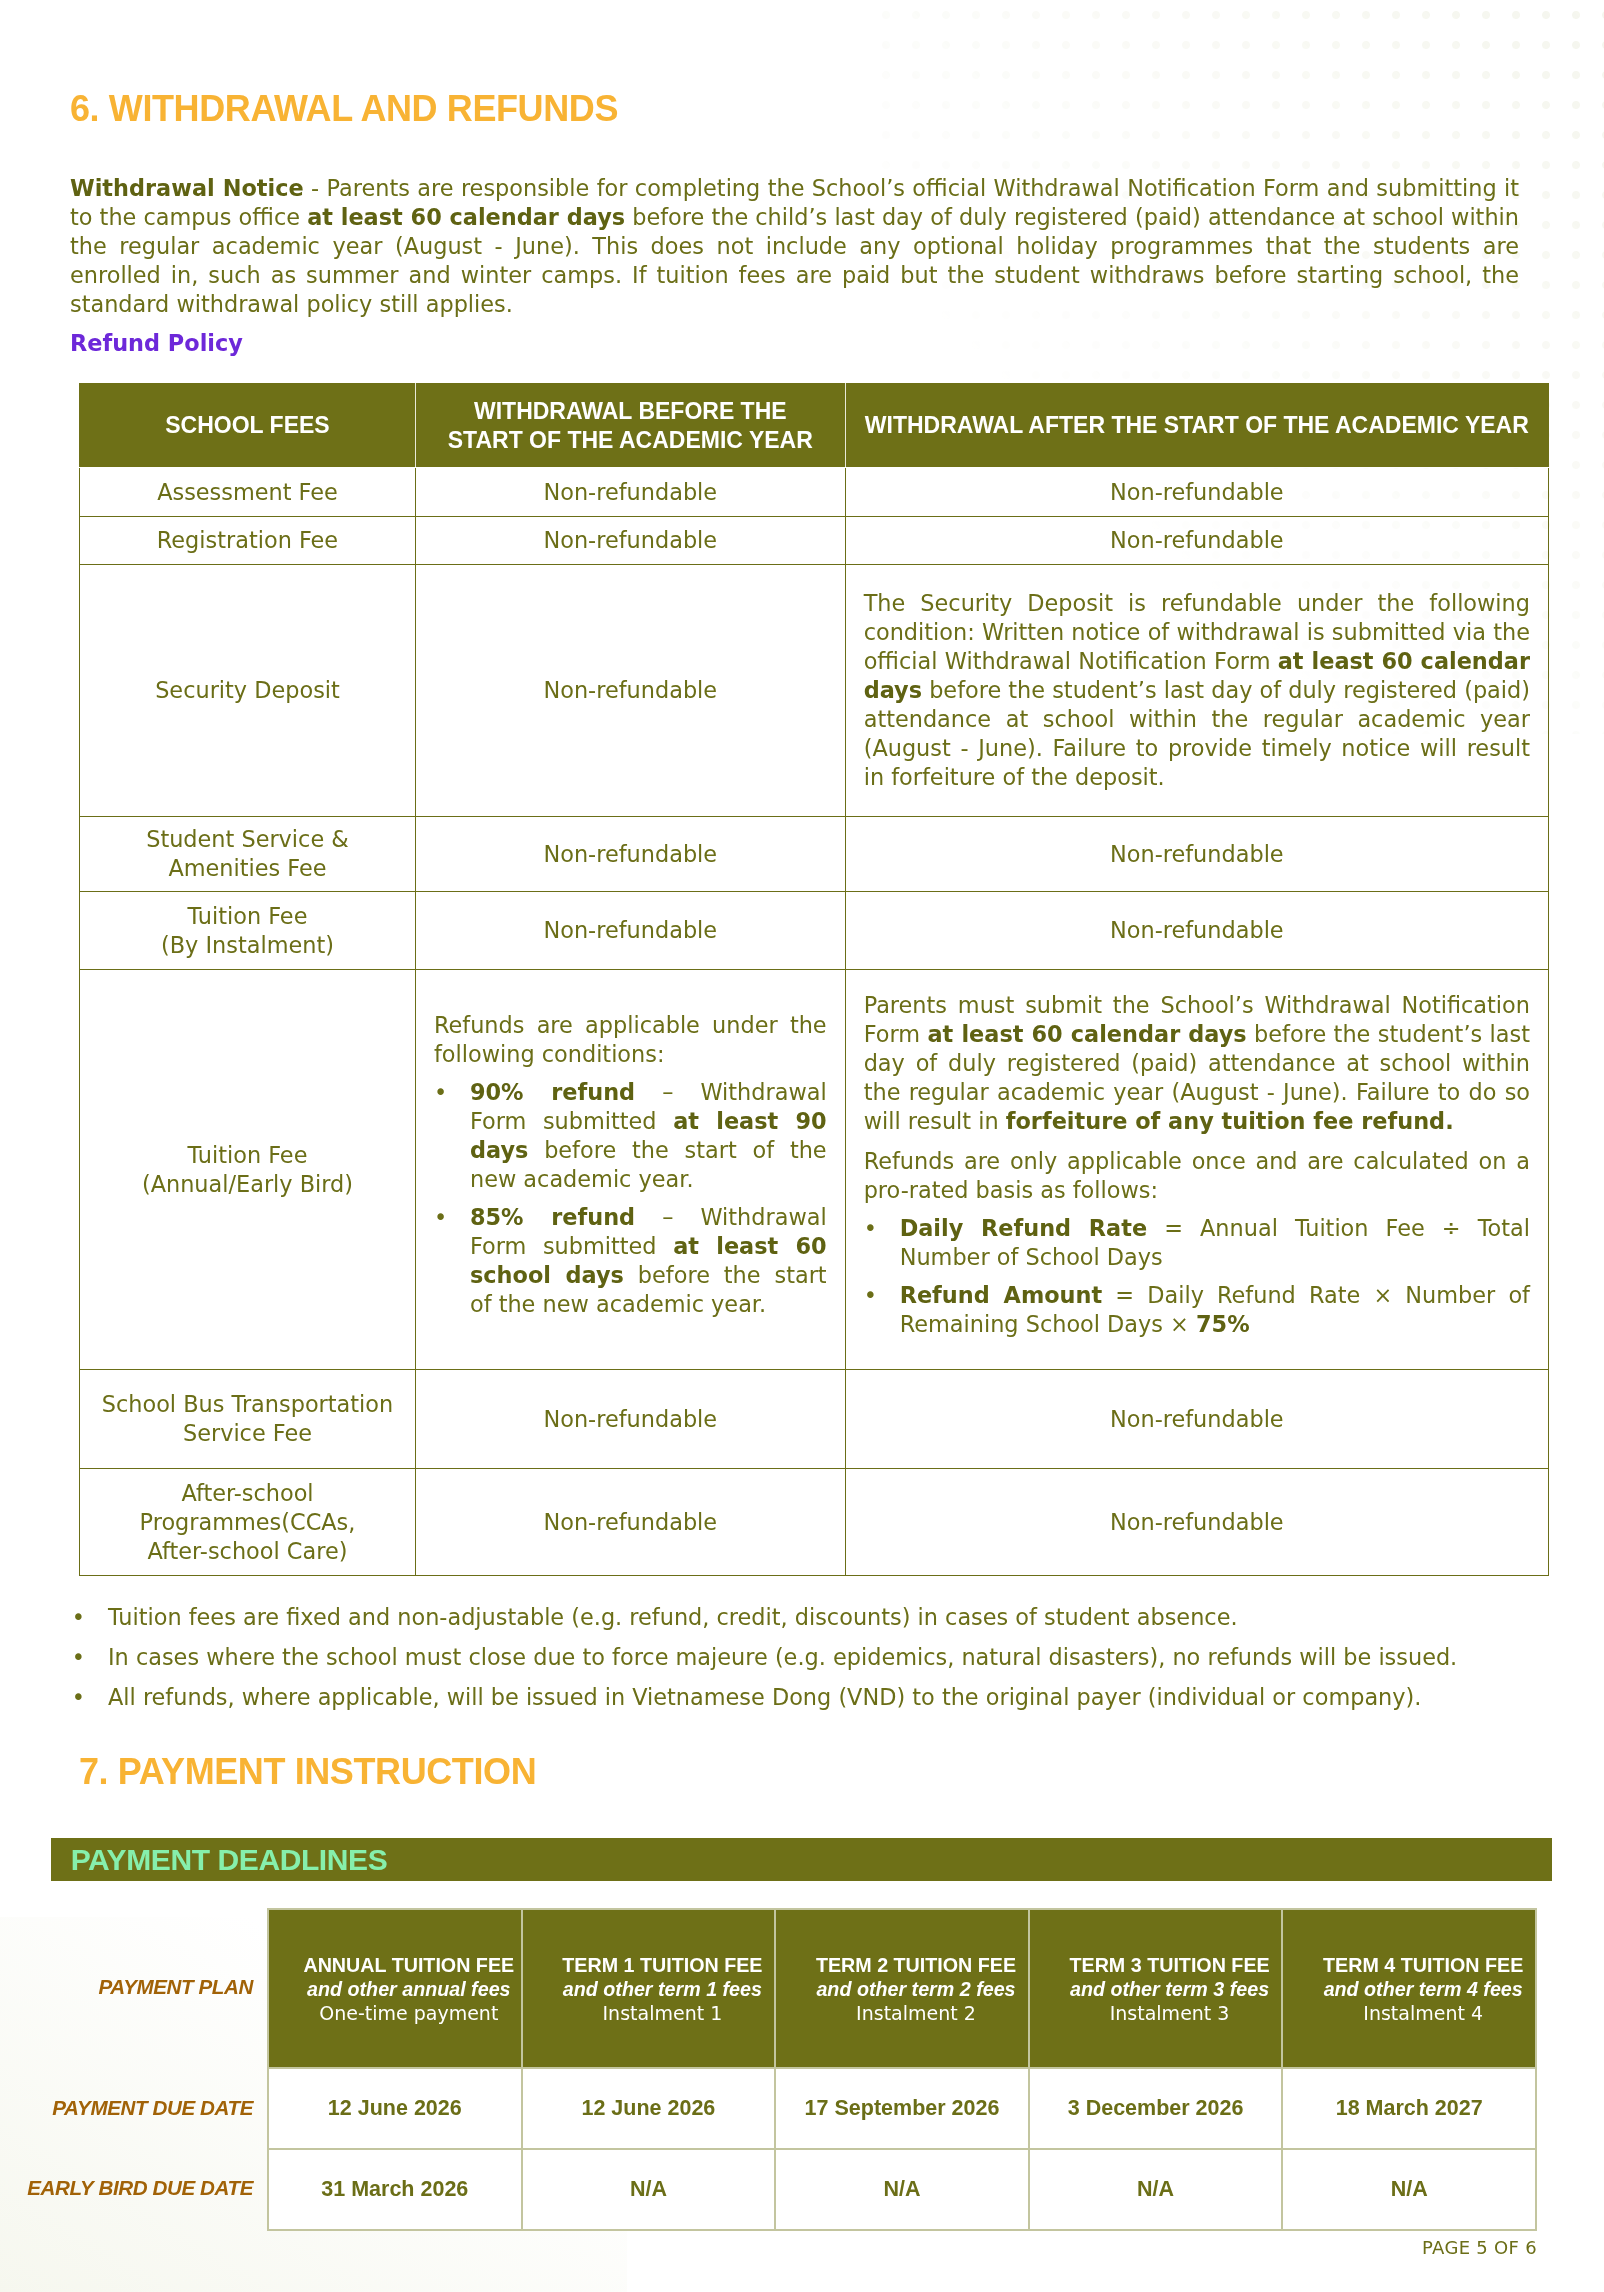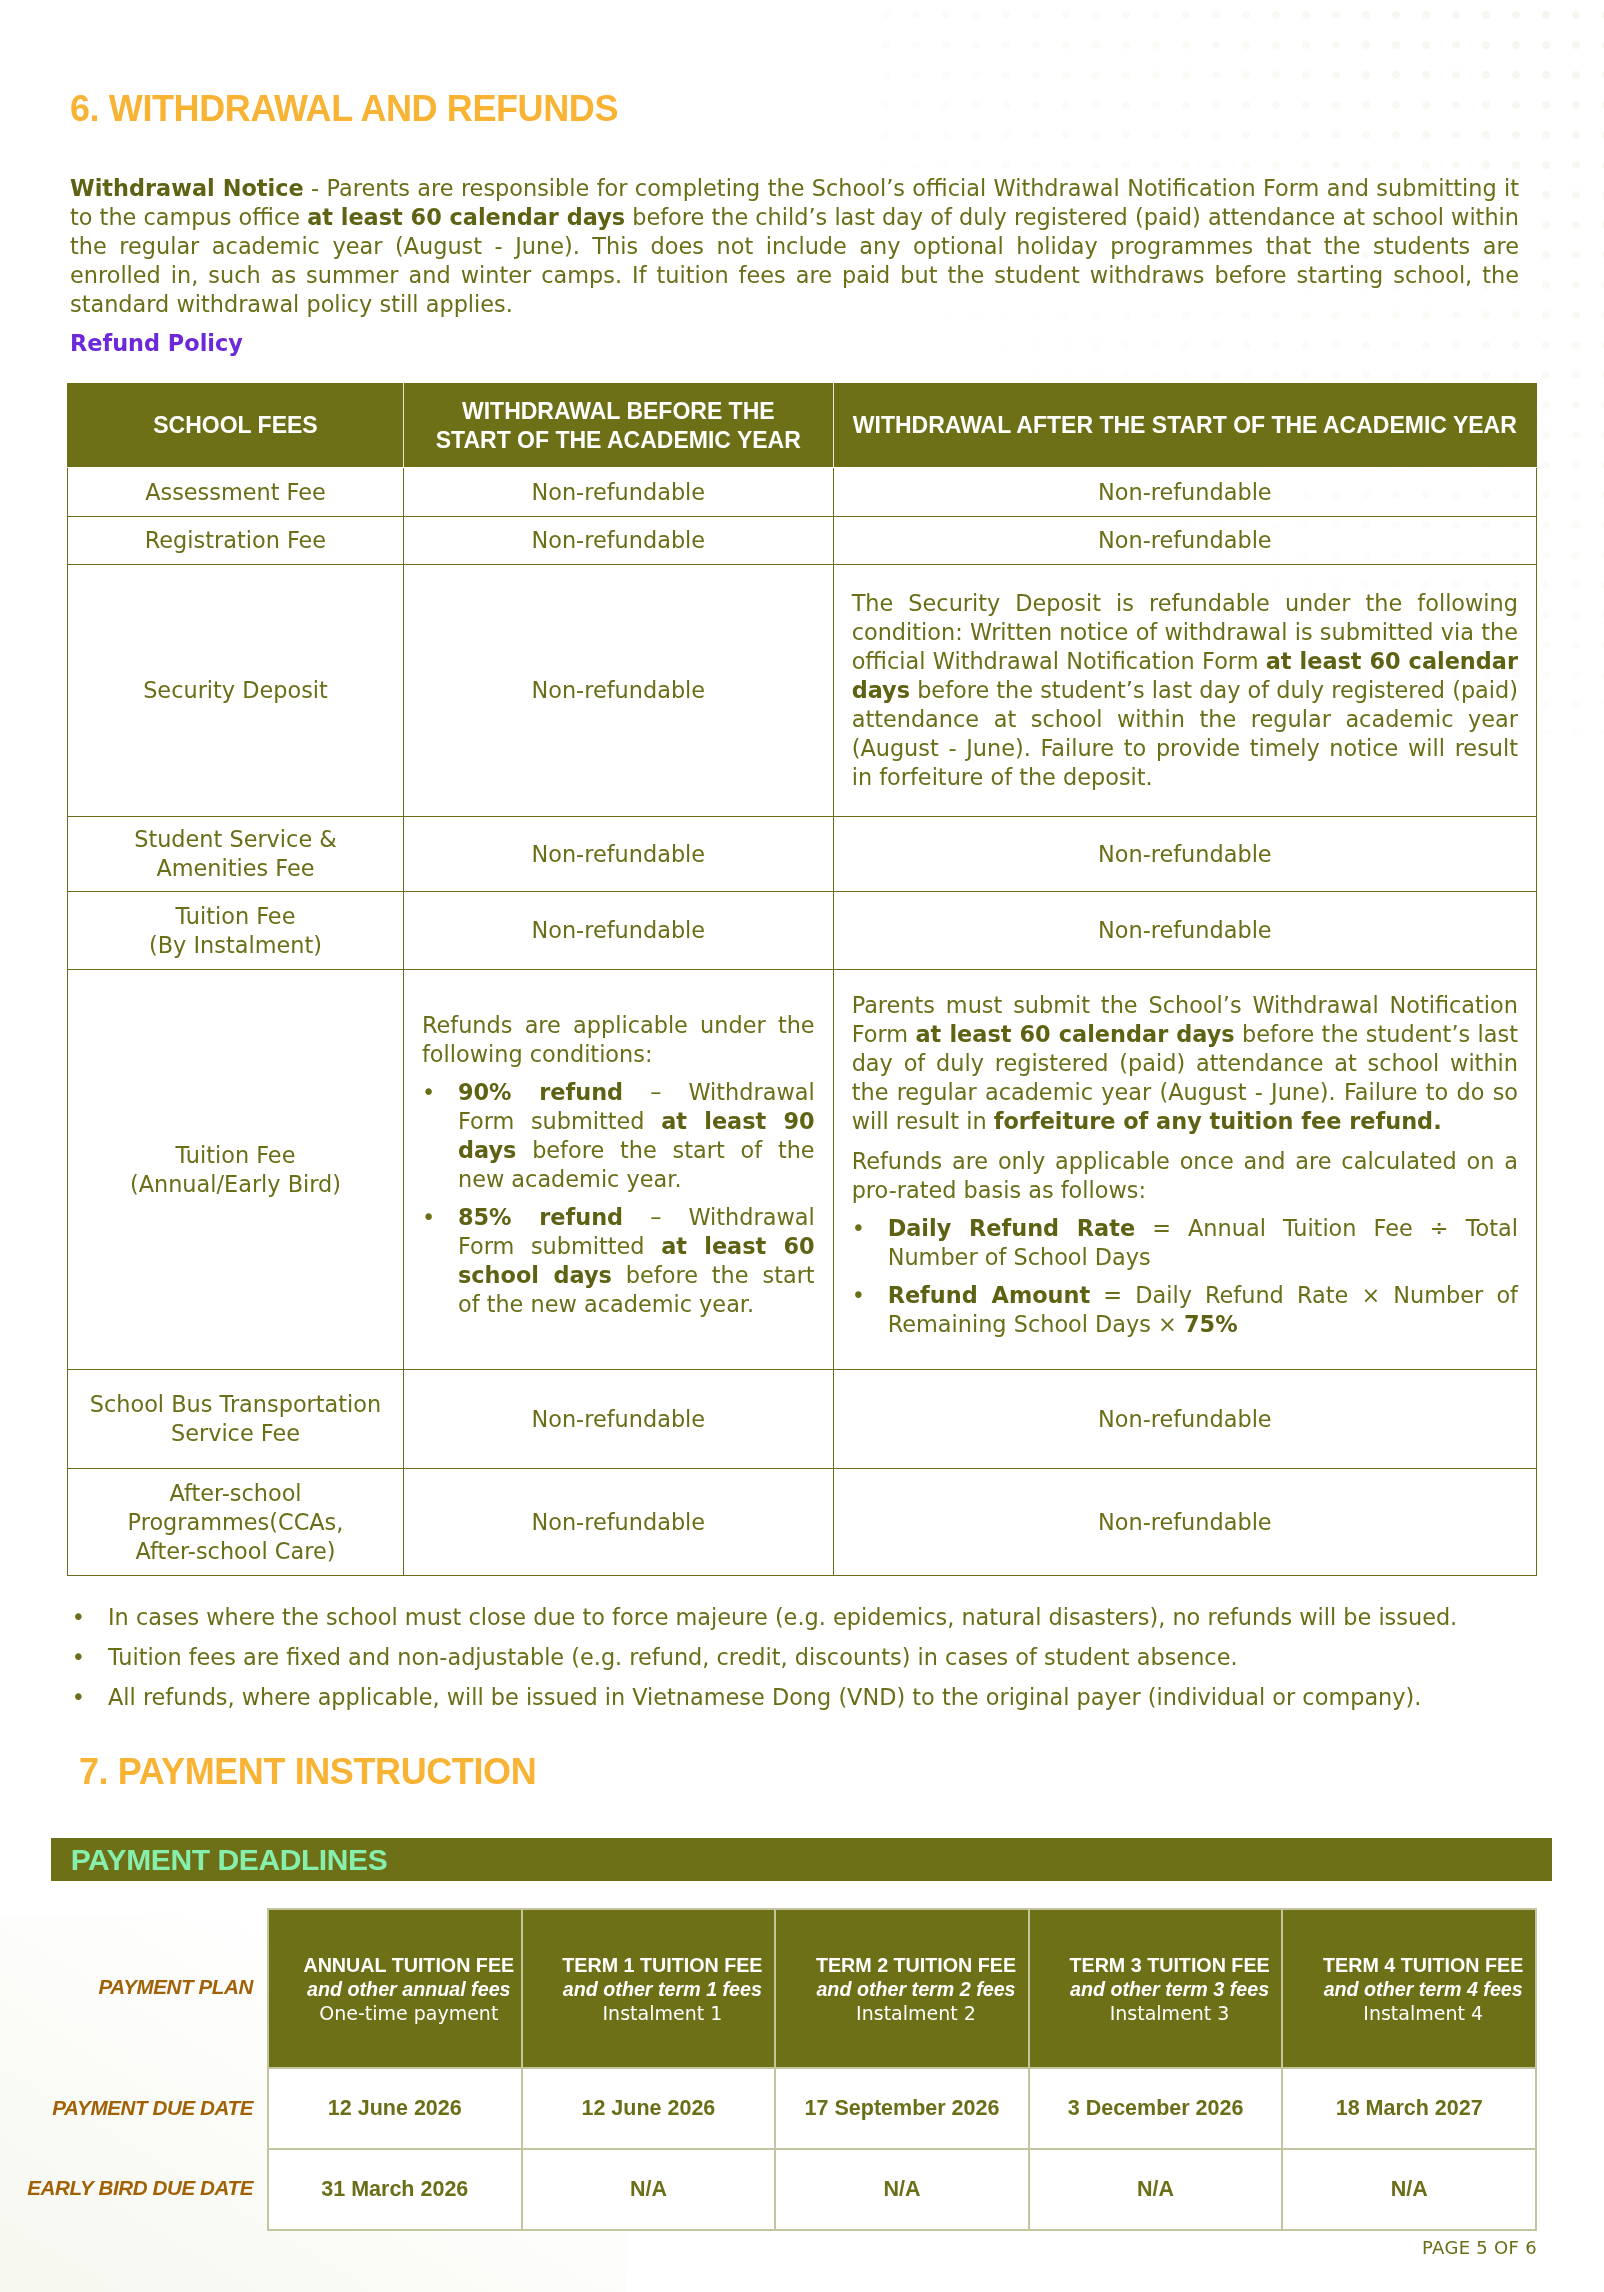--- a/index.html
+++ b/index.html
@@ -35,21 +35,21 @@
   .intro {
     position: absolute; left: 70px; top: 174px; width: 1449px;
     font-size: 22.4px; line-height: 29px; text-align: justify;
   }
   .intro b, .cell b { font-weight: bold; color: #5f6212; }
   .subhead {
     position: absolute; left: 70px; top: 330px;
     font-size: 22.4px; font-weight: bold; color: #6d28d9;
   }
   table.refund {
-    position: absolute; left: 67px; top: 383px; width: 1470px;
+    position: absolute; left: 79px; top: 383px; width: 1470px;
     border-collapse: collapse;
     font-size: 22.4px;
   }
   table.refund th, table.refund td {
     border: 1.8px solid #6b6e17;
   }
   table.refund th {
     background: #6e7017; color: #ffffff;
     font-family: "Liberation Sans", sans-serif;
     font-weight: bold; font-size: 23px; line-height: 29px;
@@ -189,22 +189,22 @@
     </tr>
     <tr style="height:107px">
       <td style="padding:0 45px">After-school Programmes(CCAs, After-school Care)</td>
       <td>Non-refundable</td>
       <td>Non-refundable</td>
     </tr>
   </tbody>
 </table>
 
 <ul class="notes">
+  <li>Tuition fees are fixed and non-adjustable (e.g. refund, credit, discounts) in cases of student absence.</li>
   <li>In cases where the school must close due to force majeure (e.g. epidemics, natural disasters), no refunds will be issued.</li>
-  <li>Tuition fees are fixed and non-adjustable (e.g. refund, credit, discounts) in cases of student absence.</li>
   <li>All refunds, where applicable, will be issued in Vietnamese Dong (VND) to the original payer (individual or company).</li>
 </ul>
 
 <h1 class="section-heading" style="left:79px; top:1751px;">7. PAYMENT INSTRUCTION</h1>
 
 <div class="deadline-bar">PAYMENT DEADLINES</div>
 
 <div class="row-label" style="top:1975px;">PAYMENT PLAN</div>
 <div class="row-label" style="top:2096px;">PAYMENT DUE DATE</div>
 <div class="row-label" style="top:2176px;padding-left:16px;">EARLY BIRD DUE DATE</div>

